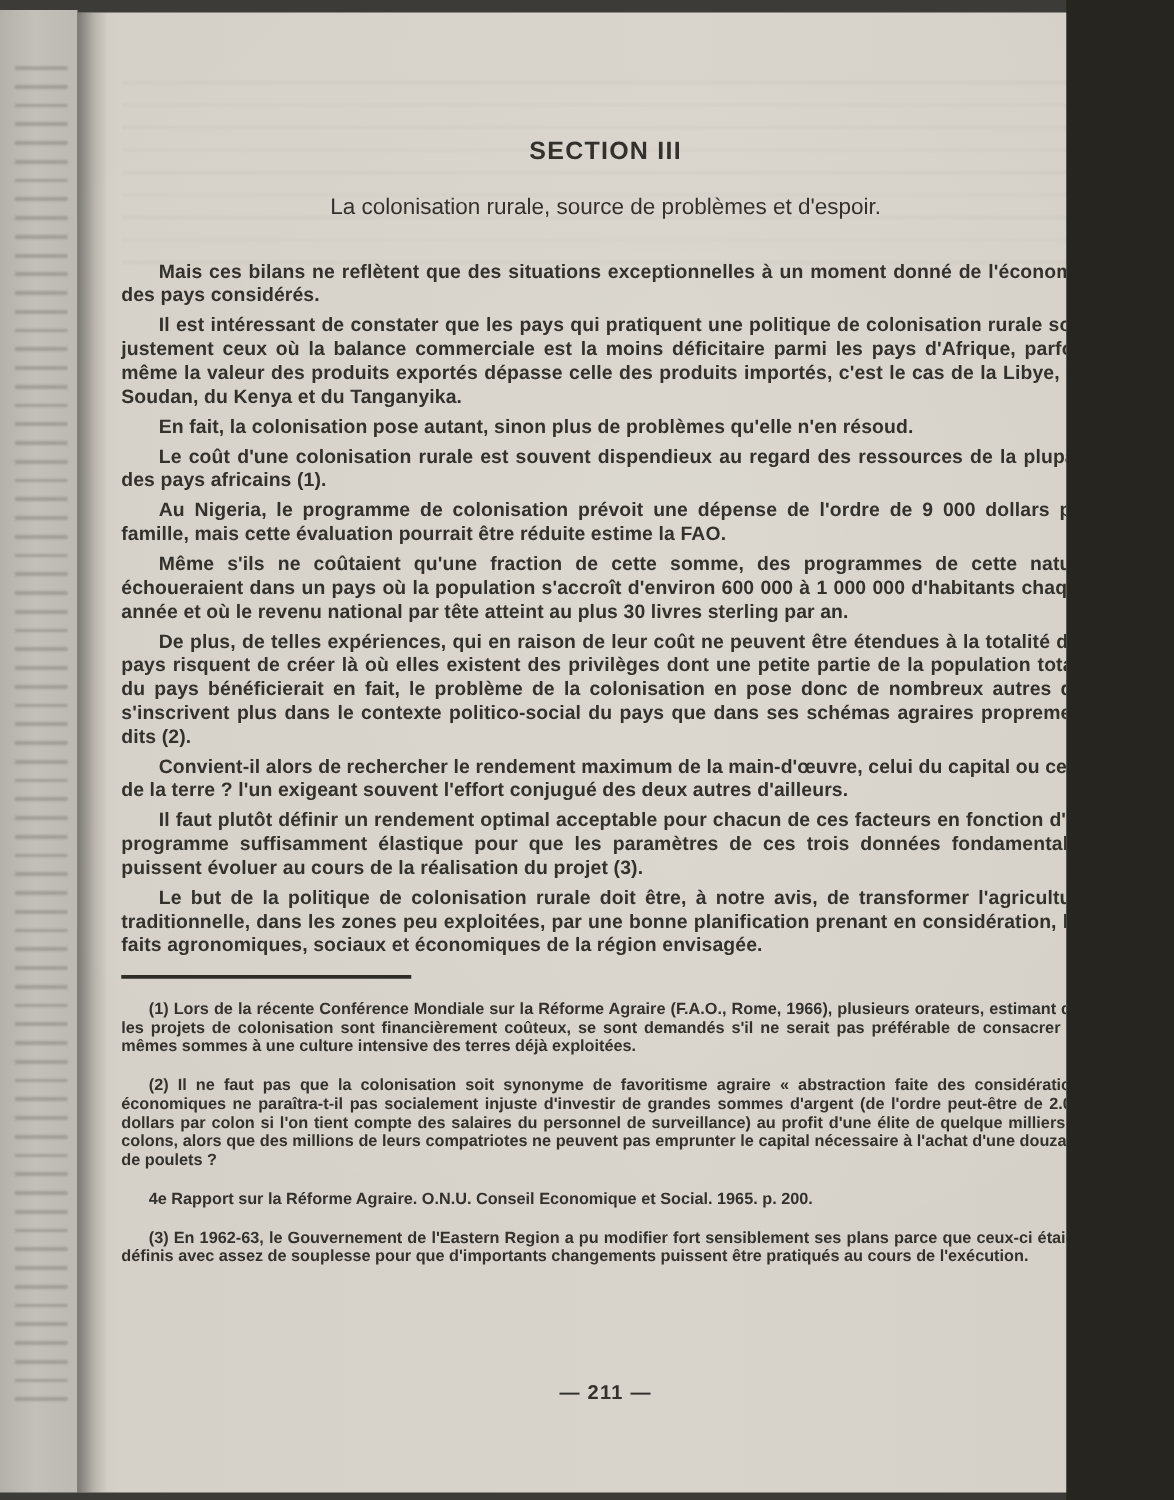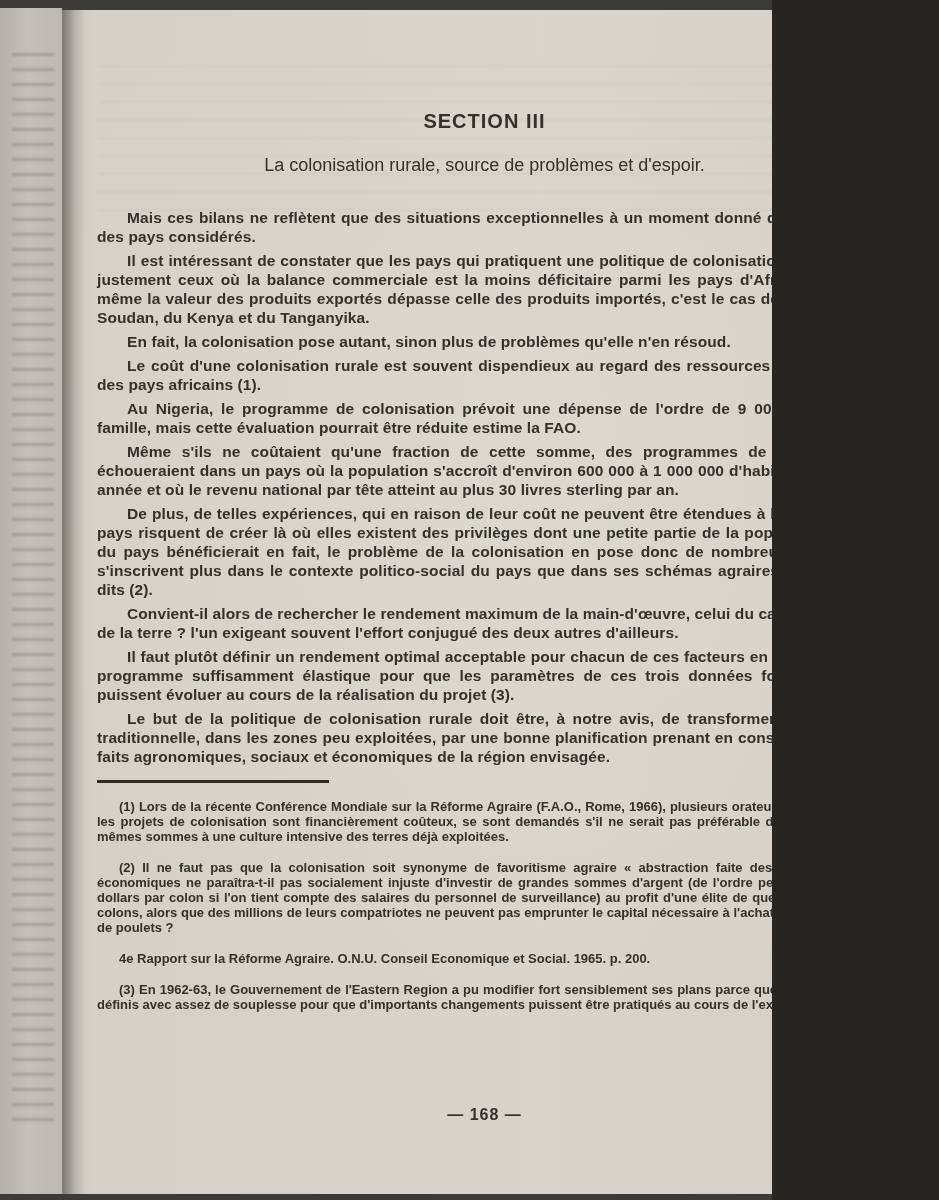--- a/index.html
+++ b/index.html
@@ -1,18 +1,18 @@
 <!DOCTYPE html>
 <html lang="fr"><head>
 <meta charset="utf-8">
 <style>
   html,body { margin:0; padding:0; background:#26251f; }
   .photo {
     position:relative;
-    width:772px; height:1200px;
+    width:853px; height:1200px;
     background:#3c3b37;
     overflow:hidden;
     font-family:"Liberation Sans", sans-serif;
     color:#33312c;
   }
   
   .adjacent-page {
     position:absolute; left:0; top:8px; width:62px; height:1186px;
     background:linear-gradient(90deg,#b4b1aa 0,#c3c0b9 45%,#bcb9b2 100%);
   }
@@ -114,17 +114,17 @@
       <div class="footnote-rule"></div>
 
       <div class="footnotes">
         <p>(1) Lors de la récente Conférence Mondiale sur la Réforme Agraire (F.A.O., Rome, 1966), plusieurs orateurs, estimant que les projets de colonisation sont financièrement coûteux, se sont demandés s'il ne serait pas préférable de consacrer les mêmes sommes à une culture intensive des terres déjà exploitées.</p>
         <p>(2) Il ne faut pas que la colonisation soit synonyme de favoritisme agraire « abstraction faite des considérations économiques ne paraîtra-t-il pas socialement injuste d'investir de grandes sommes d'argent (de l'ordre peut-être de 2.000 dollars par colon si l'on tient compte des salaires du personnel de surveillance) au profit d'une élite de quelque milliers de colons, alors que des millions de leurs compatriotes ne peuvent pas emprunter le capital nécessaire à l'achat d'une douzaine de poulets ?</p>
         <p>4e Rapport sur la Réforme Agraire. O.N.U. Conseil Economique et Social. 1965. p. 200.</p>
         <p>(3) En 1962-63, le Gouvernement de l'Eastern Region a pu modifier fort sensiblement ses plans parce que ceux-ci étaient définis avec assez de souplesse pour que d'importants changements puissent être pratiqués au cours de l'exécution.</p>
       </div>
     </div>
 
-    <div class="page-number">— 168 —</div>
+    <div class="page-number">— 211 —</div>
   </div>
 
 
 </div>
 
 </body></html>

